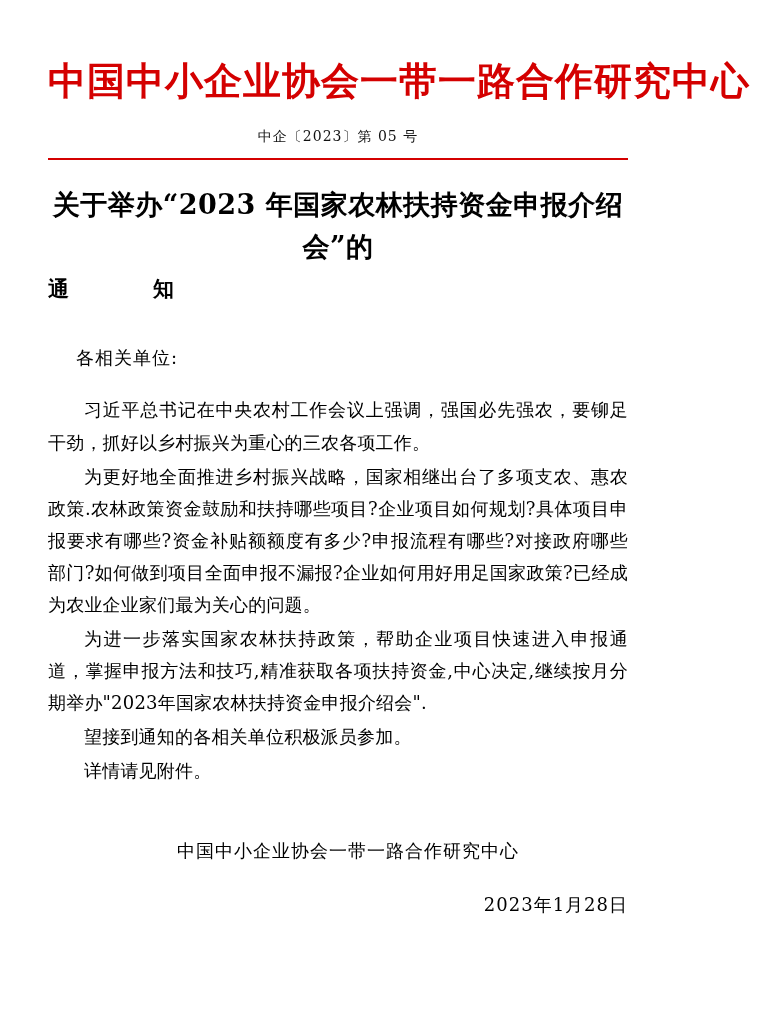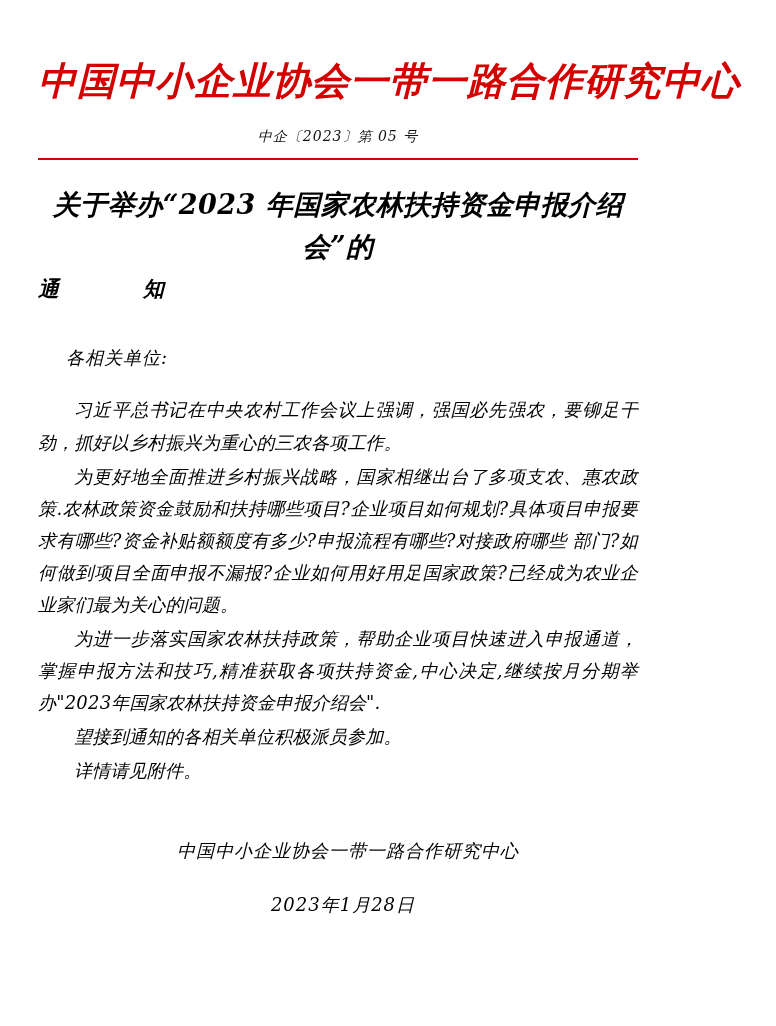--- a/index.html
+++ b/index.html
@@ -12,22 +12,21 @@
     background: #ffffff;
     font-family: "DejaVu Serif", "Liberation Serif", serif;
     color: #000000;
     overflow: hidden;
   }
   .page {
     position: relative;
     width: 676px;
     height: 1026px;
     box-sizing: border-box;
-    padding: 0 38px;
-    font-style: italic;
+    padding: 0 48px;
   }
   .doc-header {
     text-align: center;
     color: #d40000;
     font-weight: bold;
     font-size: 38px;
     letter-spacing: 1px;
     line-height: 1.1;
     padding-top: 60px;
     white-space: nowrap;
@@ -81,21 +80,21 @@
   }
   .signature {
     margin-top: 52px;
     text-align: center;
     font-size: 18px;
     letter-spacing: 1px;
     padding-left: 20px;
   }
   .sign-date {
     margin-top: 30px;
-    text-align: center;
+    text-align: right;
     font-size: 18px;
     letter-spacing: 1px;
     padding-left: 10px;
   }
 </style>
 </head>
 <body>
 
 <div class="page">
 

